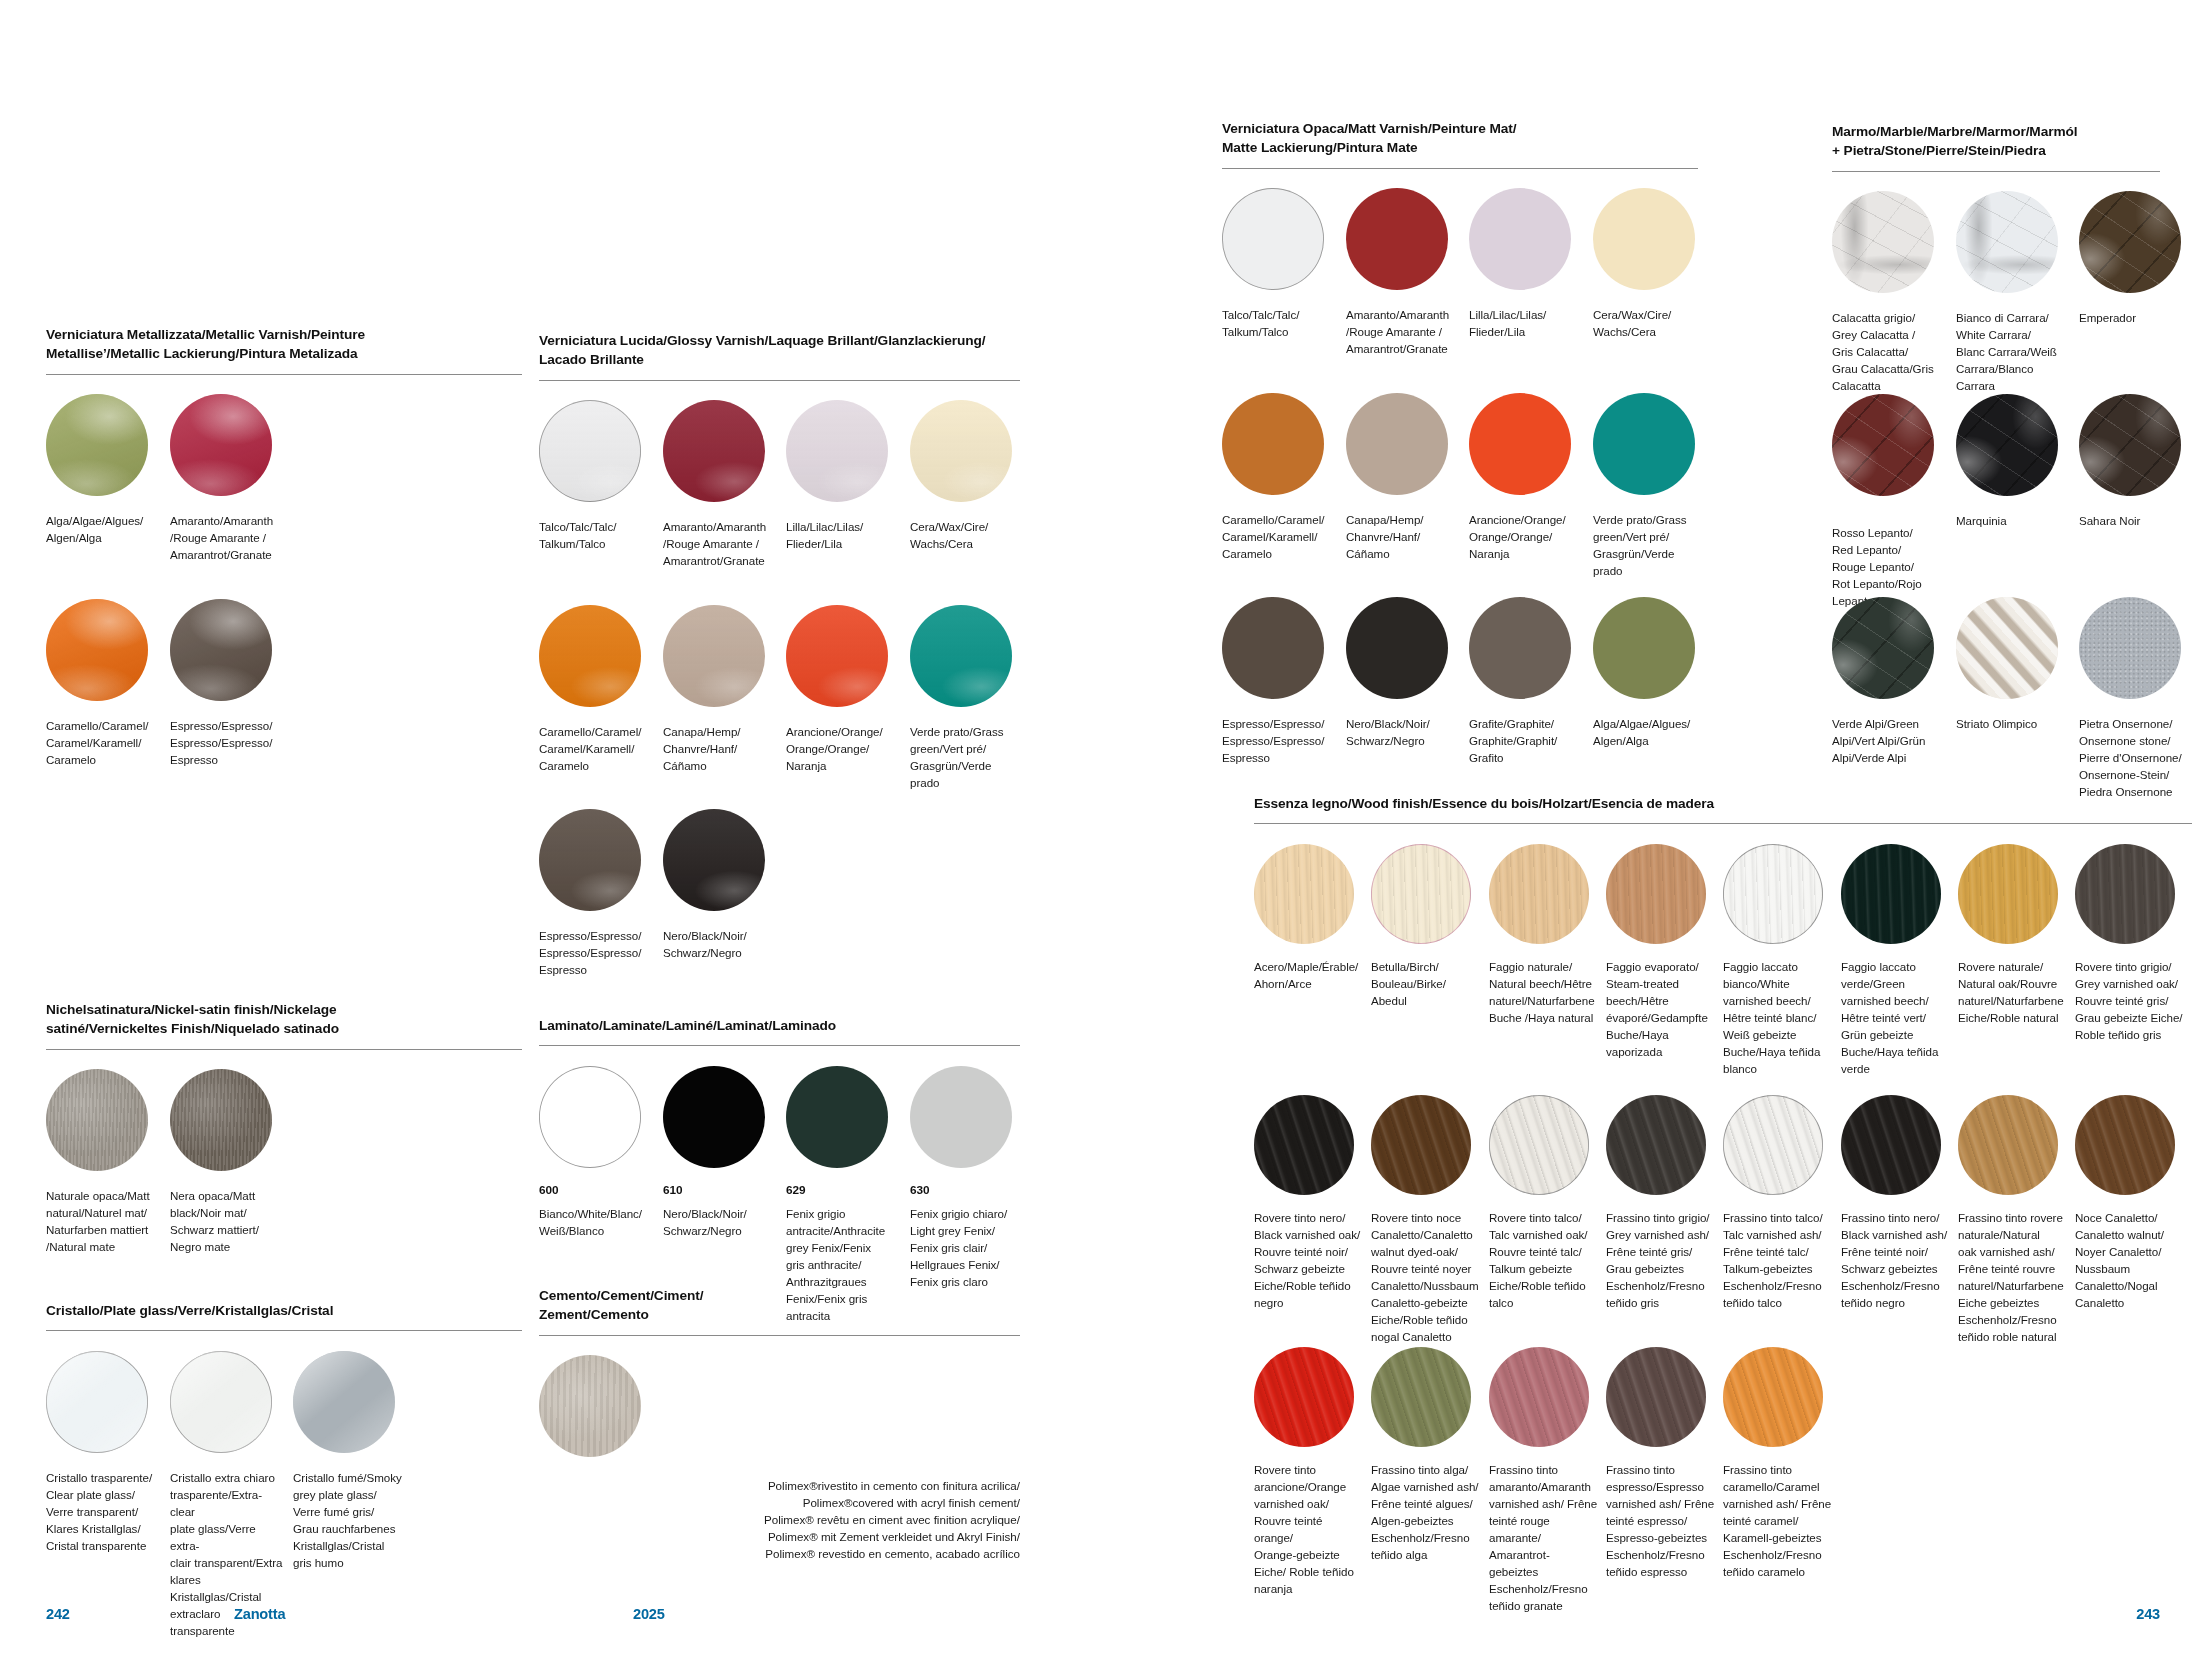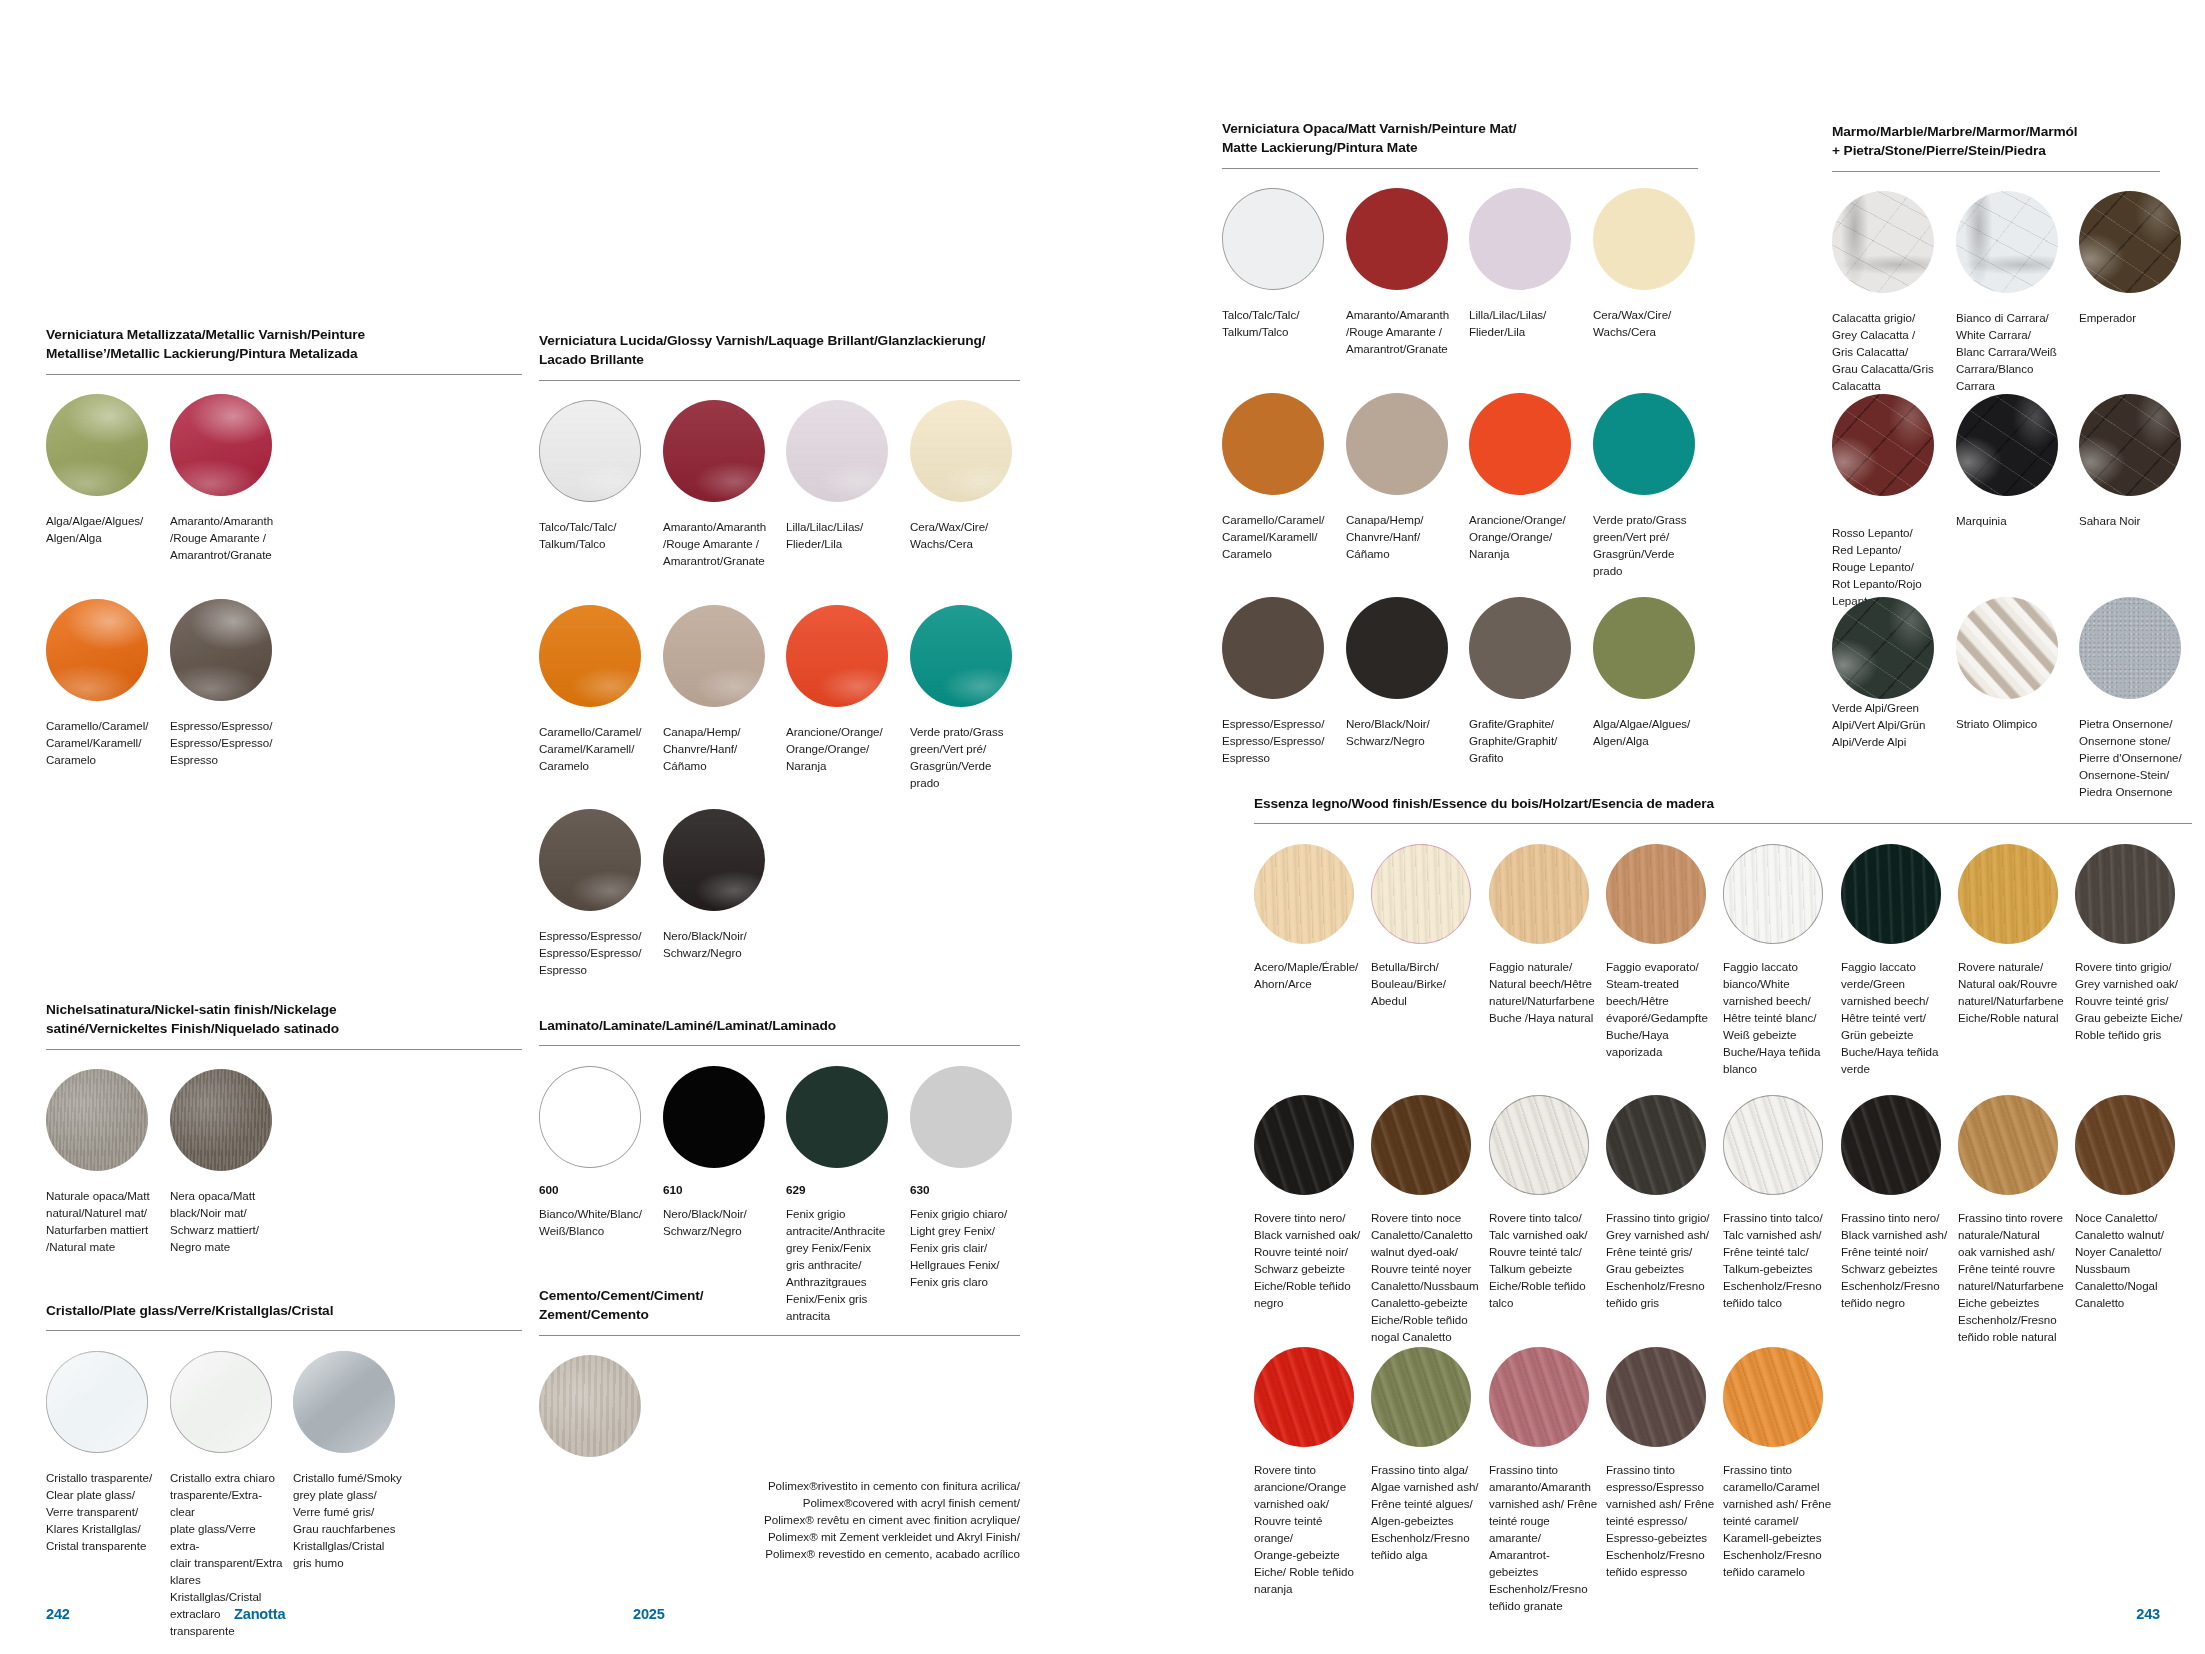--- a/index.html
+++ b/index.html
@@ -768,21 +768,21 @@
             </div>
           </div>
           <div class="sw" style="position: absolute; left: 247px; top: 203px; width: 116px;">
             <div class="dot marble-dk" style="width: 102px; height: 102px; background: rgb(58, 47, 40);"></div>
             <div style="margin-top: 16px;">
               <div class="lbl">Sahara Noir</div>
             </div>
           </div>
           <div class="sw" style="position: absolute; left: 0px; top: 406px; width: 116px;">
             <div class="dot marble-dk" style="width: 102px; height: 102px; background: rgb(46, 56, 50);"></div>
-            <div style="">
+            <div style="margin-top: 16px;">
               <div class="lbl">Verde Alpi/Green
 Alpi/Vert Alpi/Grün
 Alpi/Verde Alpi</div>
             </div>
           </div>
           <div class="sw" style="position: absolute; left: 124px; top: 406px; width: 116px;">
             <div class="dot striato" style="width: 102px; height: 102px; background: rgb(221, 212, 198);"></div>
             <div style="margin-top: 16px;">
               <div class="lbl">Striato Olimpico</div>
             </div>

